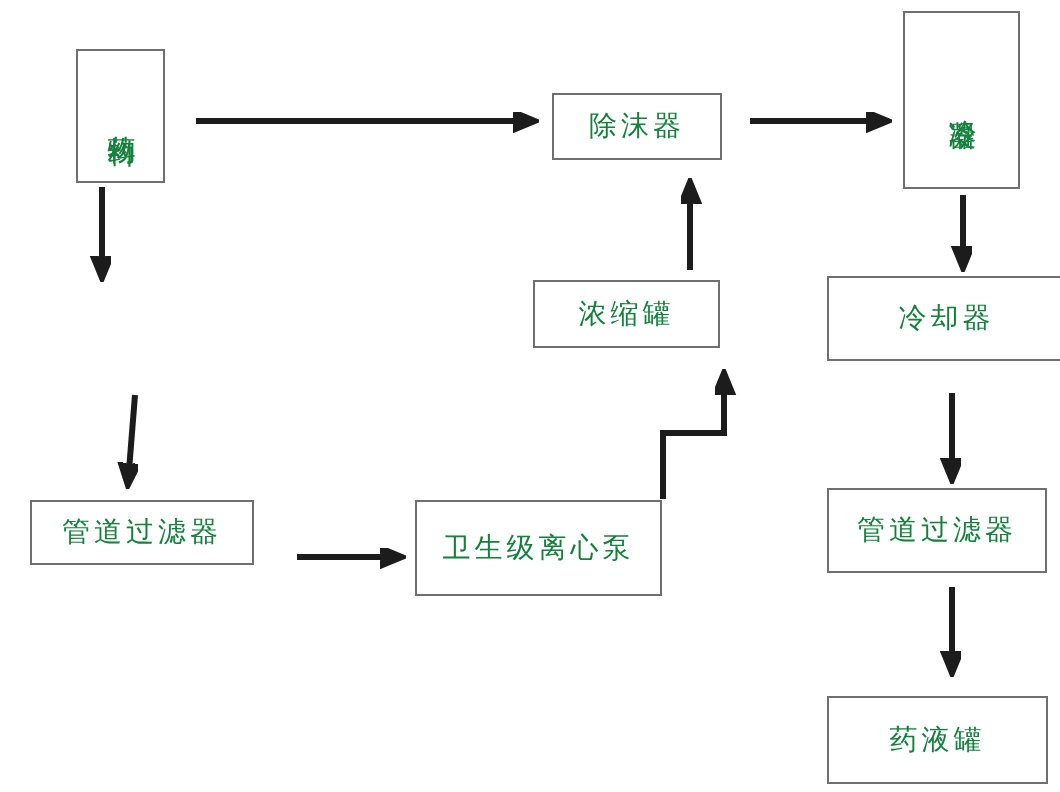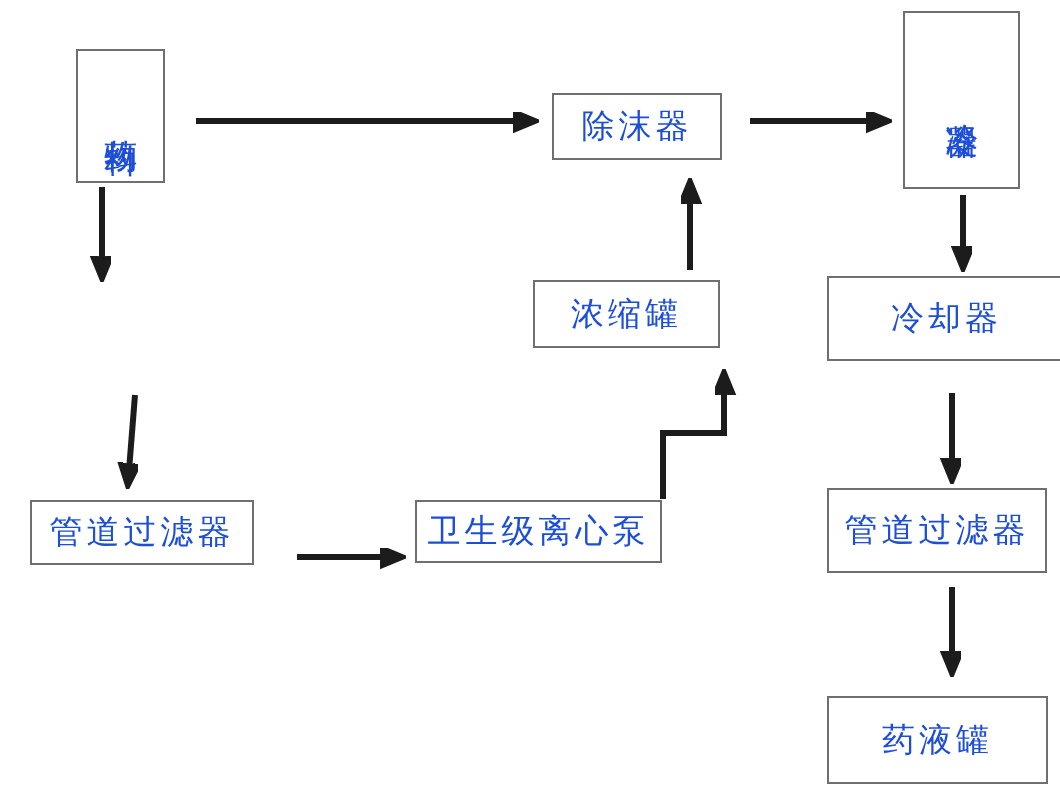--- a/index.html
+++ b/index.html
@@ -16,22 +16,22 @@
     overflow: hidden;
   }
   .node {
     position: absolute;
     box-sizing: border-box;
     border: 2px solid #6f6f6f;
     background: #ffffff;
     display: flex;
     align-items: center;
     justify-content: center;
-    color: #1d4ed8;
-    font-size: 33px;
+    color: #15803d;
+    font-size: 28px;
     letter-spacing: 4px;
     text-align: center;
     white-space: nowrap;
     line-height: 1.1;
   }
   .node.vertical {
     writing-mode: vertical-rl;
     text-orientation: upright;
     letter-spacing: 2px;
   }
@@ -71,21 +71,21 @@
     <line x1="963" y1="195" x2="963" y2="266" marker-end="url(#arrowhead)"></line>
     <line x1="952" y1="393" x2="952" y2="478" marker-end="url(#arrowhead)"></line>
     <line x1="952" y1="587" x2="952" y2="671" marker-end="url(#arrowhead)"></line>
   </svg>
 
   <div class="node vertical" style="left:76px;  top:49px;  width:89px;  height:134px;">药物料</div>
 
 
   <div class="node" style="left:30px;  top:500px; width:224px; height:65px;">管道过滤器</div>
 
-  <div class="node" style="left:415px; top:500px; width:247px; height:63px;">卫生级离心泵</div>
+  <div class="node" style="left:415px; top:500px; width:247px; height:96px;">卫生级离心泵</div>
 
   <div class="node" style="left:533px; top:280px; width:187px; height:68px;">浓缩罐</div>
 
   <div class="node" style="left:552px; top:93px;  width:170px; height:67px;">除沫器</div>
 
   <div class="node vertical" style="left:903px; top:11px;  width:117px; height:178px;">冷凝器</div>
 
   <div class="node" style="left:827px; top:276px; width:239px; height:85px;">冷却器</div>
 
   <div class="node" style="left:827px; top:488px; width:220px; height:85px;">管道过滤器</div>

